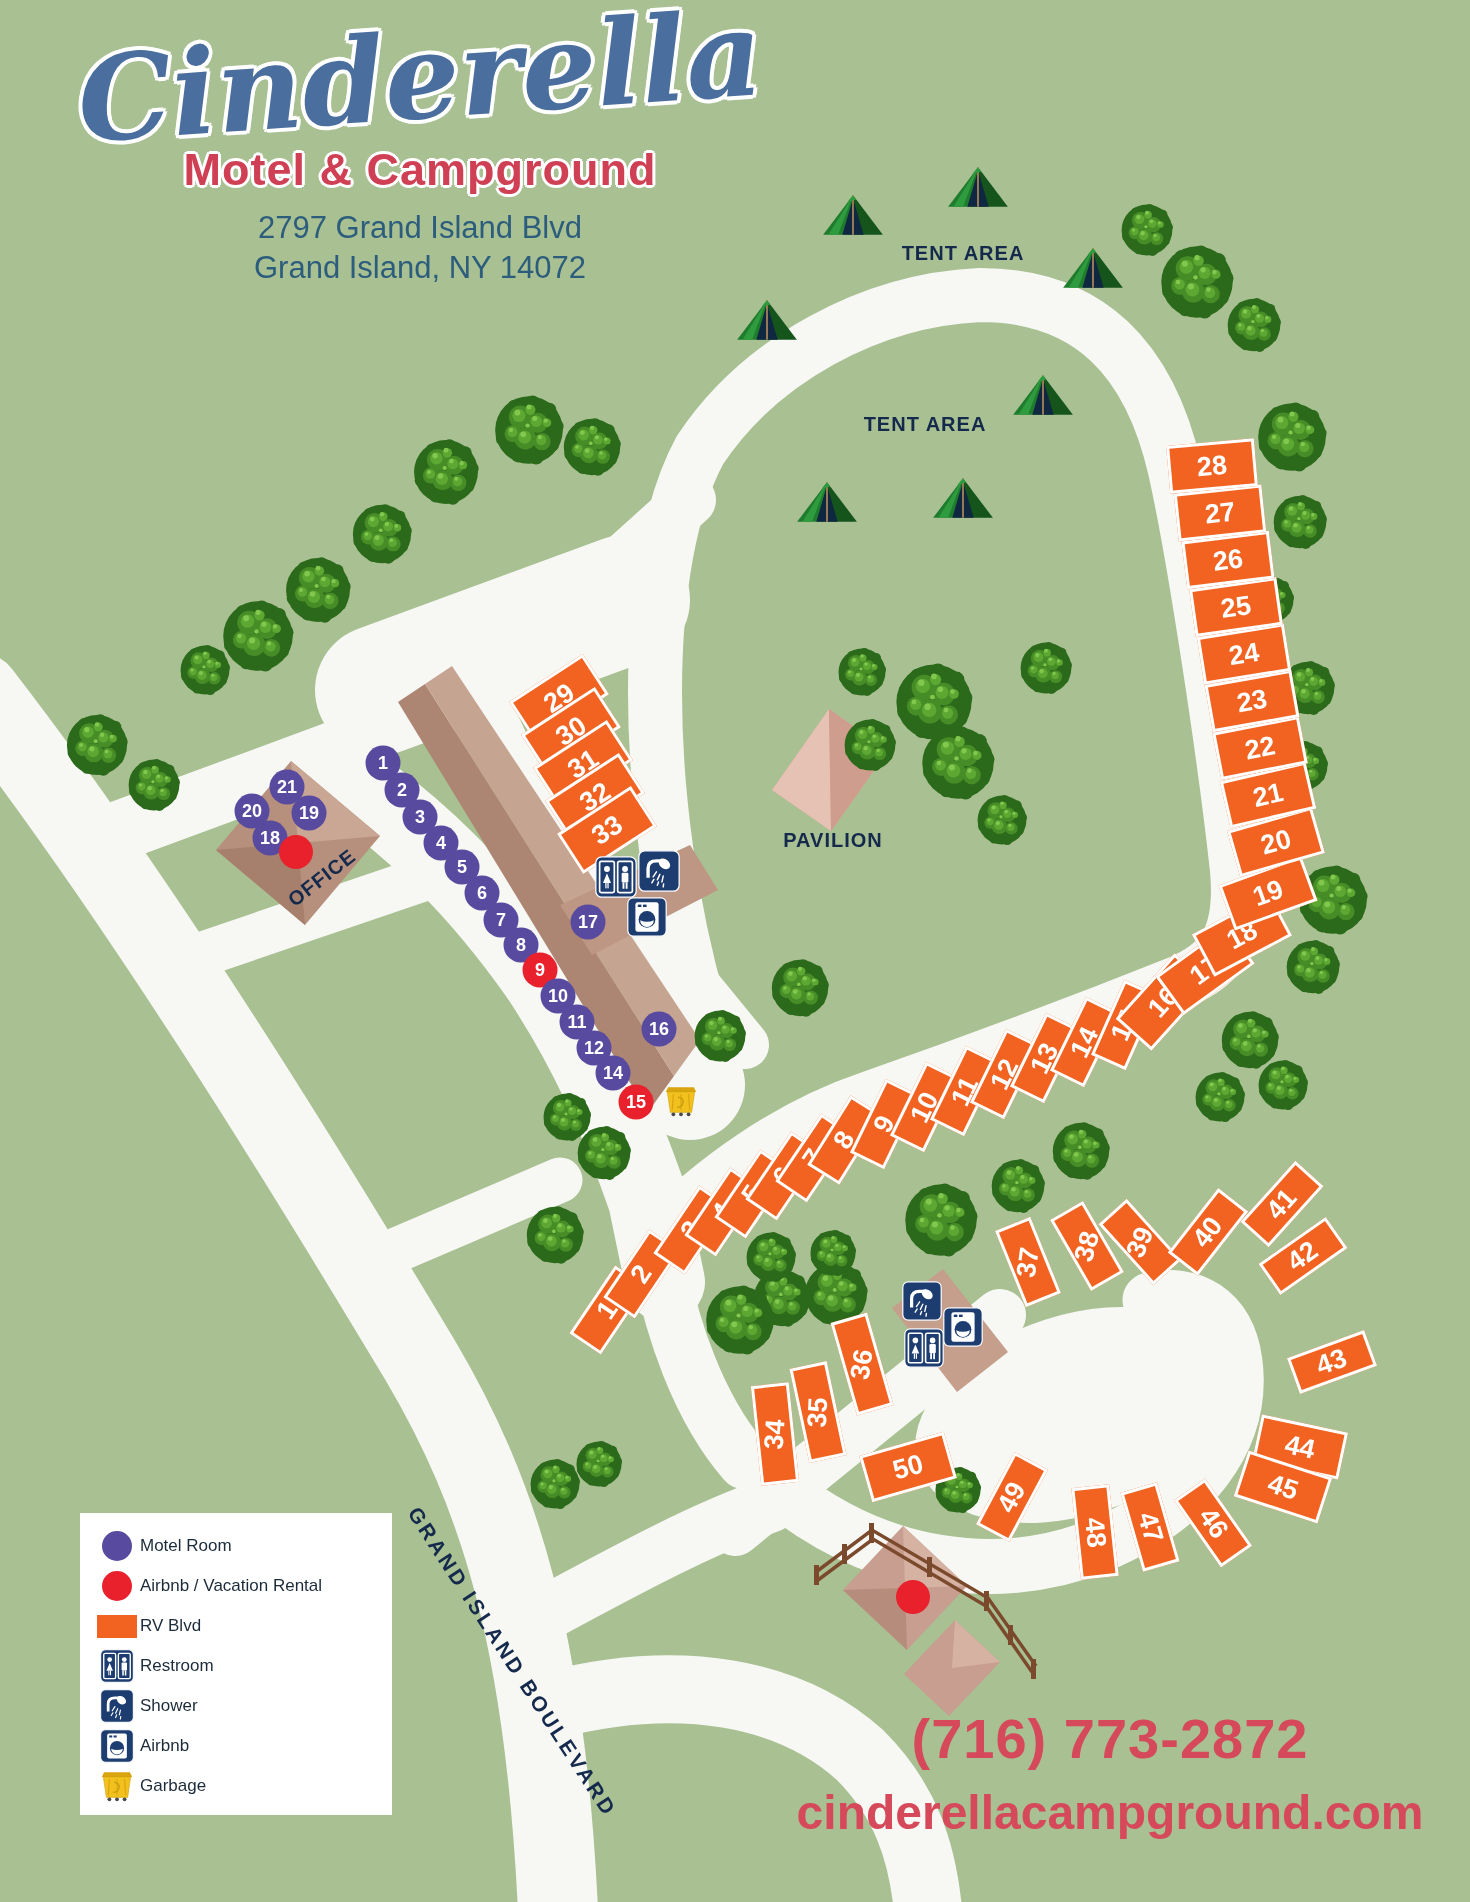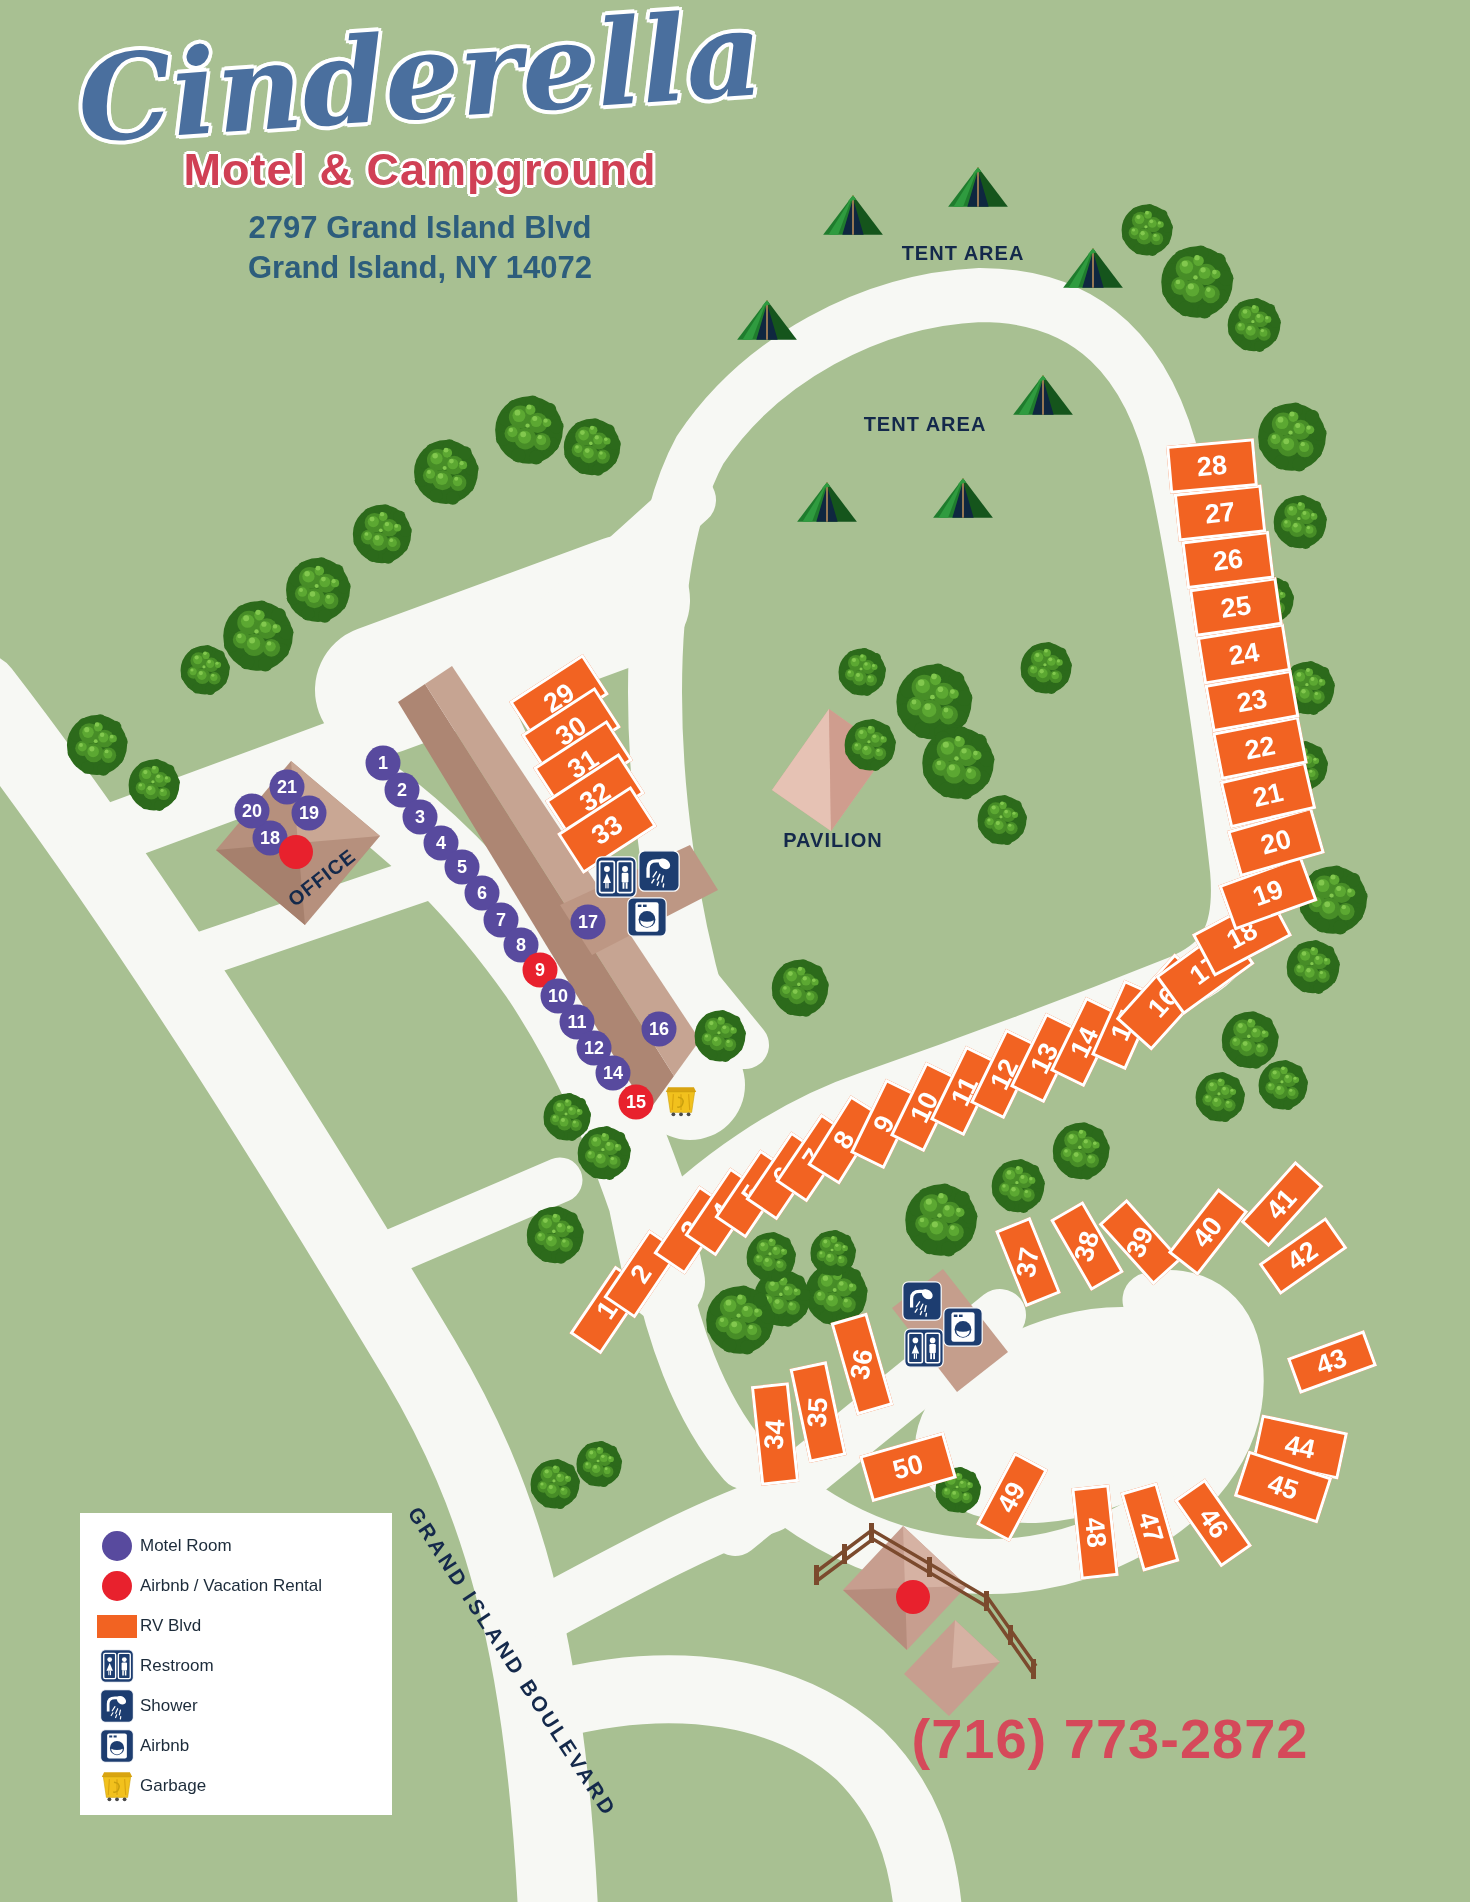--- a/index.html
+++ b/index.html
@@ -12,21 +12,21 @@
   
   .header{position:absolute;left:30px;top:18px;width:780px;text-align:center;}
   .logo-title{font-family:"DejaVu Serif",serif;font-style:italic;font-weight:bold;
     font-size:118px;line-height:1;color:var(--logo_blue);transform:rotate(-4deg);
     text-shadow:4px 0 0 #fff,-4px 0 0 #fff,0 4px 0 #fff,0 -4px 0 #fff,
                 3px 3px 0 #fff,-3px -3px 0 #fff,3px -3px 0 #fff,-3px 3px 0 #fff;}
   .logo-sub{margin-top:8px;font-family:Liberation Sans, sans-serif;font-weight:bold;
     font-size:45px;color:var(--logo_red);letter-spacing:1px;
     text-shadow:3px 0 0 #fff,-3px 0 0 #fff,0 3px 0 #fff,0 -3px 0 #fff,
                 2px 2px 0 #fff,-2px -2px 0 #fff,2px -2px 0 #fff,-2px 2px 0 #fff;}
-  .logo-addr{margin-top:12px;font-size:31px;font-weight:bold;color:var(--address_blue);line-height:1.3;}
+  .logo-addr{margin-top:12px;font-size:31px;font-weight:normal;color:var(--address_blue);line-height:1.3;}
 
   
   .maplabel{position:absolute;transform:translate(-50%,-50%);font-weight:bold;
     color:var(--navy);white-space:nowrap;letter-spacing:1px;font-size:20px;}
   .roadlabel{position:absolute;left:512px;top:1662px;transform:translate(-50%,-50%) rotate(57deg);
     font-weight:bold;font-size:21px;letter-spacing:3px;color:var(--navy);white-space:nowrap;}
 
   
   .tree,.tent{position:absolute;transform:translate(-50%,-50%);}
   .tree svg,.tent svg{display:block;width:100%;height:100%;}
@@ -805,15 +805,16 @@
           <svg viewBox="0 0 100 100" width="38" height="38">
             <use href="#sym-garbage"></use>
           </svg>
         </div>
         <div class="legend-label">Garbage</div>
       </div>
     </div>
 
   <div class="contact">
     <div class="phone">(716) 773-2872</div>
+    <div class="site">cinderellacampground.com</div>
   </div>
 
 </div>
 
 </body></html>

